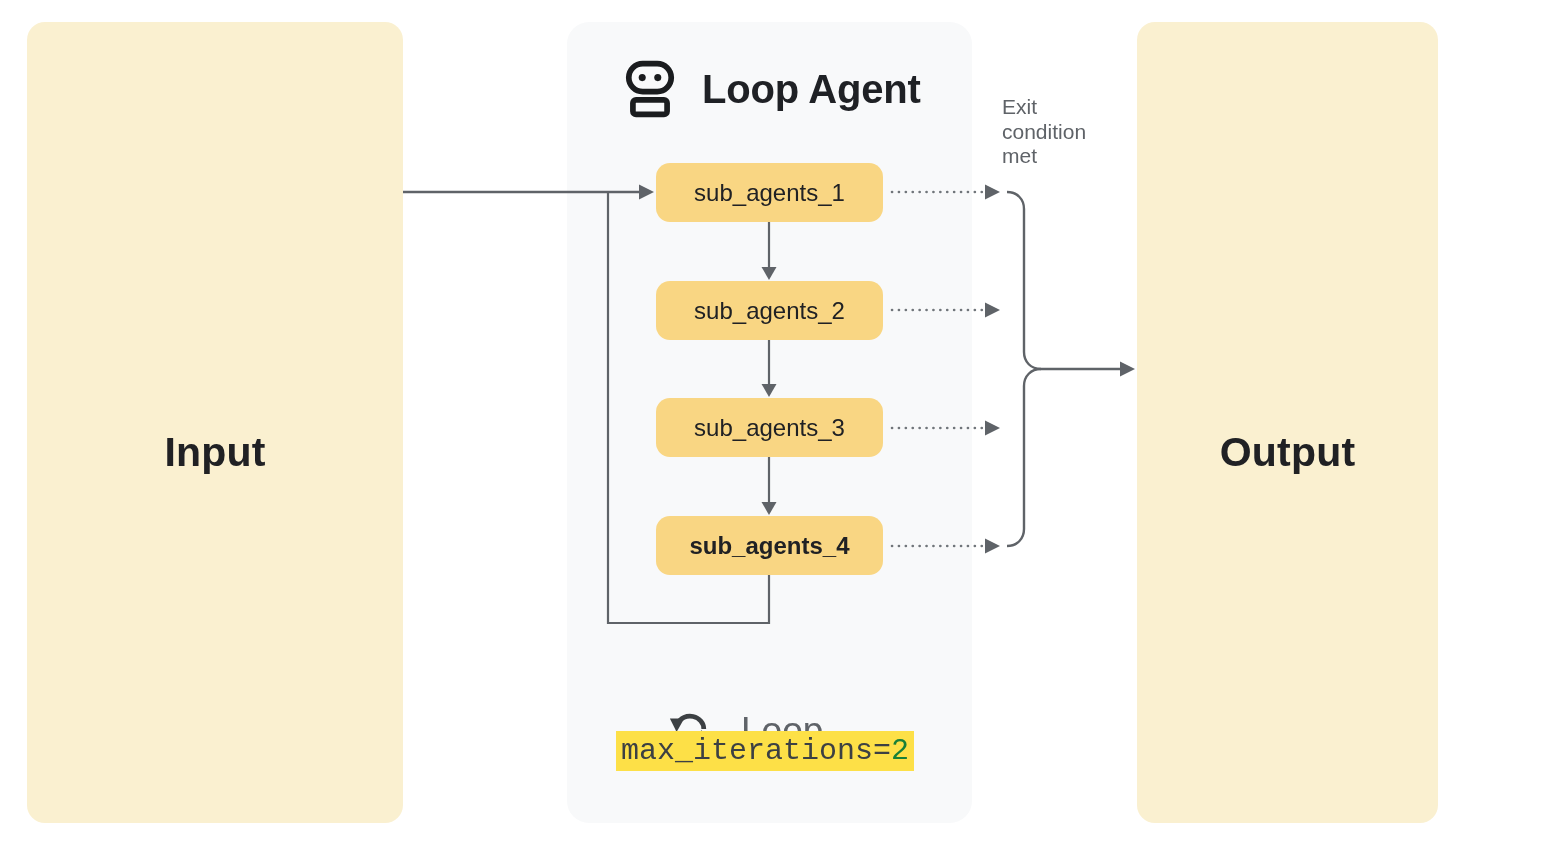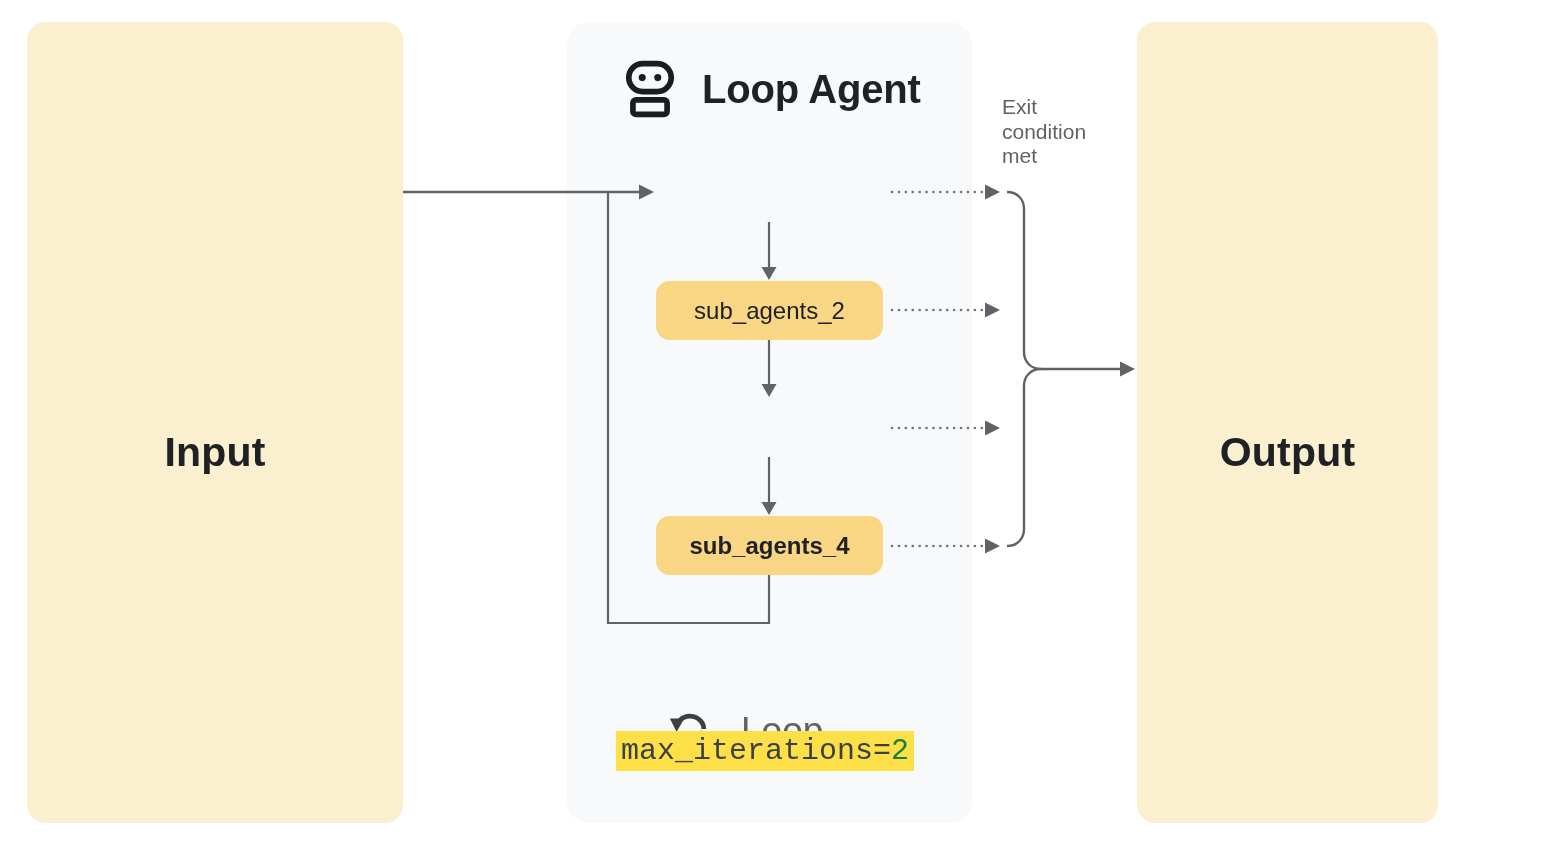--- a/index.html
+++ b/index.html
@@ -113,22 +113,28 @@
   <div class="panel-header">
     <svg class="icon" width="52" height="58" viewBox="0 0 48 56">
       <rect x="3.5" y="3.5" width="41" height="27" rx="13.5" fill="none" stroke="#1A1C1E" stroke-width="5.5"></rect>
       <circle cx="16.5" cy="17" r="3.4" fill="#1A1C1E"></circle>
       <circle cx="31.5" cy="17" r="3.4" fill="#1A1C1E"></circle>
       <rect x="7.5" y="38.5" width="33" height="14" rx="3" fill="none" stroke="#1A1C1E" stroke-width="5.5"></rect>
     </svg>
     <span class="panel-title">Loop Agent</span>
   </div>
 
+  <div class="sub-box" style="top:163px;">
+    <span>sub_agents_1</span>
+  </div>
   <div class="sub-box" style="top:281px;">
     <span>sub_agents_2</span>
+  </div>
+  <div class="sub-box" style="top:398px;">
+    <span>sub_agents_3</span>
   </div>
   <div class="sub-box" style="top:516px;font-weight:bold;">
     <span>sub_agents_4</span>
   </div>
 
   <div class="exit-label">Exit condition met</div>
 
   <div class="loop-row">
     <svg class="icon" width="42" height="44" viewBox="0 0 44 44">
       <path d="M 10 14 A 14.5 13.5 0 0 1 37.5 20" fill="none" stroke="#3C4043" stroke-width="5"></path>

